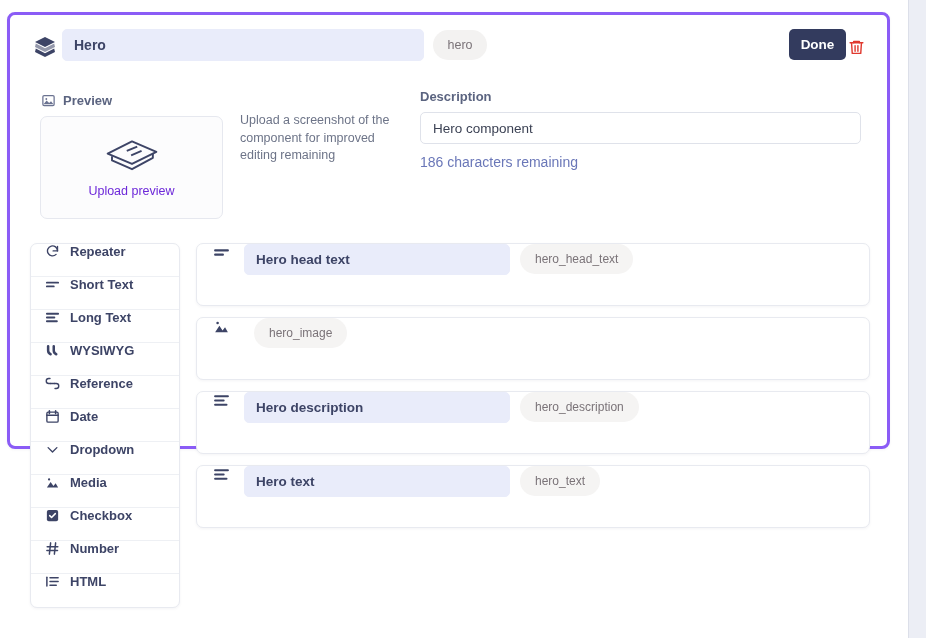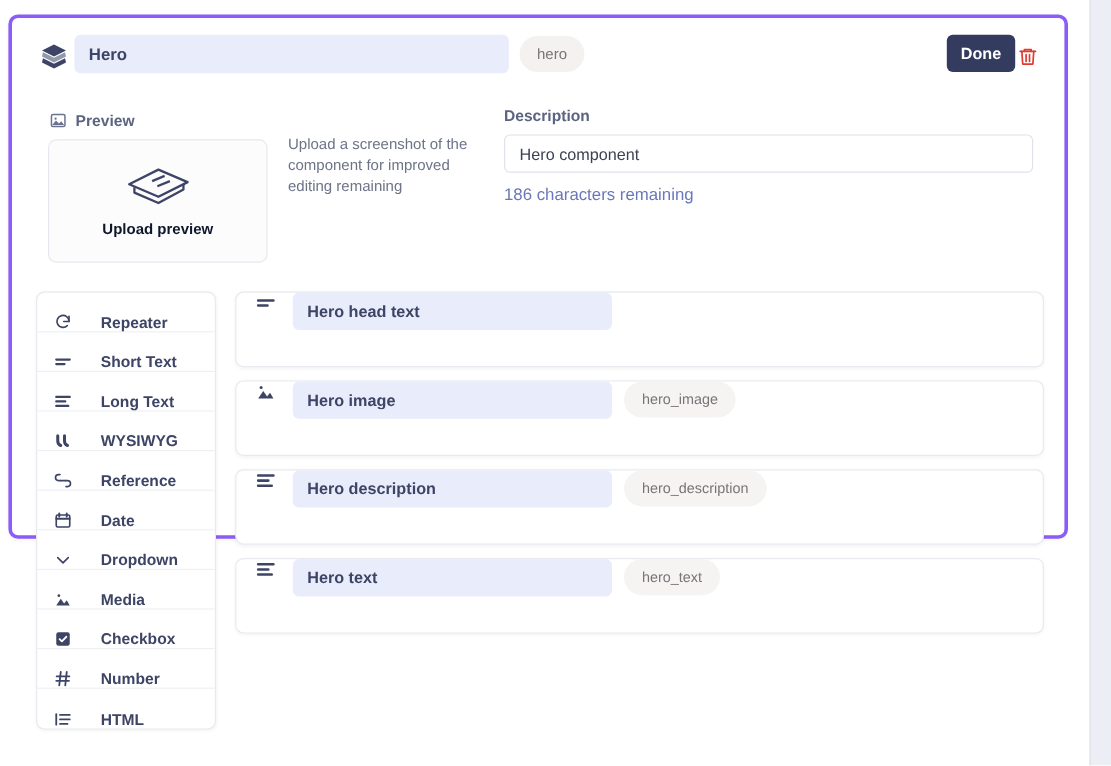--- a/index.html
+++ b/index.html
@@ -118,23 +118,23 @@
     border-radius: 7px;
     display: flex;
     flex-direction: column;
     align-items: center;
     justify-content: center;
     gap: 7px;
     cursor: pointer;
   }
   .upload-box .big-ico { width: 56px; height: 40px; color: #3d4466; }
   .upload-box .up-text {
-    color: #0f172a;
+    color: #6d28d9;
     font-size: 12.5px;
-    font-weight: bold;
+    font-weight: normal;
   }
 
   .upload-help {
     position: absolute;
     left: 230px; top: 97px;
     width: 168px;
     color: #6d7488;
     font-size: 12.5px;
     line-height: 17.5px;
   }
@@ -174,22 +174,22 @@
     width: 150px;
     background: #ffffff;
     border: 1px solid #e8eaf0;
     border-radius: 7px;
     box-shadow: 0 1px 3px rgba(40,45,80,0.05);
     overflow: hidden;
   }
   .type-item {
     height: 33px;
     display: flex;
-    align-items: flex-end;
-    gap: 24px;
+    align-items: flex-start;
+    gap: 10px;
     padding: 0 14px;
     border-bottom: 1px solid #eef0f4;
     cursor: pointer;
     color: #3d4466;
     font-size: 13px;
     font-weight: bold;
   }
   .type-item:last-child { border-bottom: none; }
   .type-item .ico {
     width: 15px; height: 15px;
@@ -392,27 +392,29 @@
           <span>HTML</span>
         </div>
       </div>
 
     <div class="fields-area">
         <div class="field-row">
           <span class="drag-ico"><svg viewBox="0 0 24 24" width="17" height="17" fill="none" stroke="currentColor" stroke-width="2.2" stroke-linecap="round" stroke-linejoin="round">
               <path d="M3 9h18M3 15h11" stroke-width="3"></path>
             </svg></span>
           <input type="text" class="field-name-input" value="Hero head text" style="">
+          <div class="field-tag">
+            <span>hero_head_text</span>
+          </div>
         </div>
         <div class="field-row">
           <span class="drag-ico"><svg viewBox="0 0 24 24" width="17" height="17" fill="none" stroke="currentColor" stroke-width="2.2" stroke-linecap="round" stroke-linejoin="round">
               <circle cx="6.5" cy="7" r="1.8" fill="currentColor" stroke="none"></circle>
               <path d="M3 20l6-9 4.5 6.5L17 13l4 7z" fill="currentColor" stroke="none"></path>
             </svg></span>
-          <input type="text" class="field-name-input" value="Hero image" style="">
           <div class="field-tag">
             <span>hero_image</span>
           </div>
         </div>
         <div class="field-row">
           <span class="drag-ico"><svg viewBox="0 0 24 24" width="17" height="17" fill="none" stroke="currentColor" stroke-width="2.2" stroke-linecap="round" stroke-linejoin="round">
               <path d="M3 6h18M3 12h12M3 18h16" stroke-width="3"></path>
             </svg></span>
           <input type="text" class="field-name-input" value="Hero description" style="">
           <div class="field-tag">

